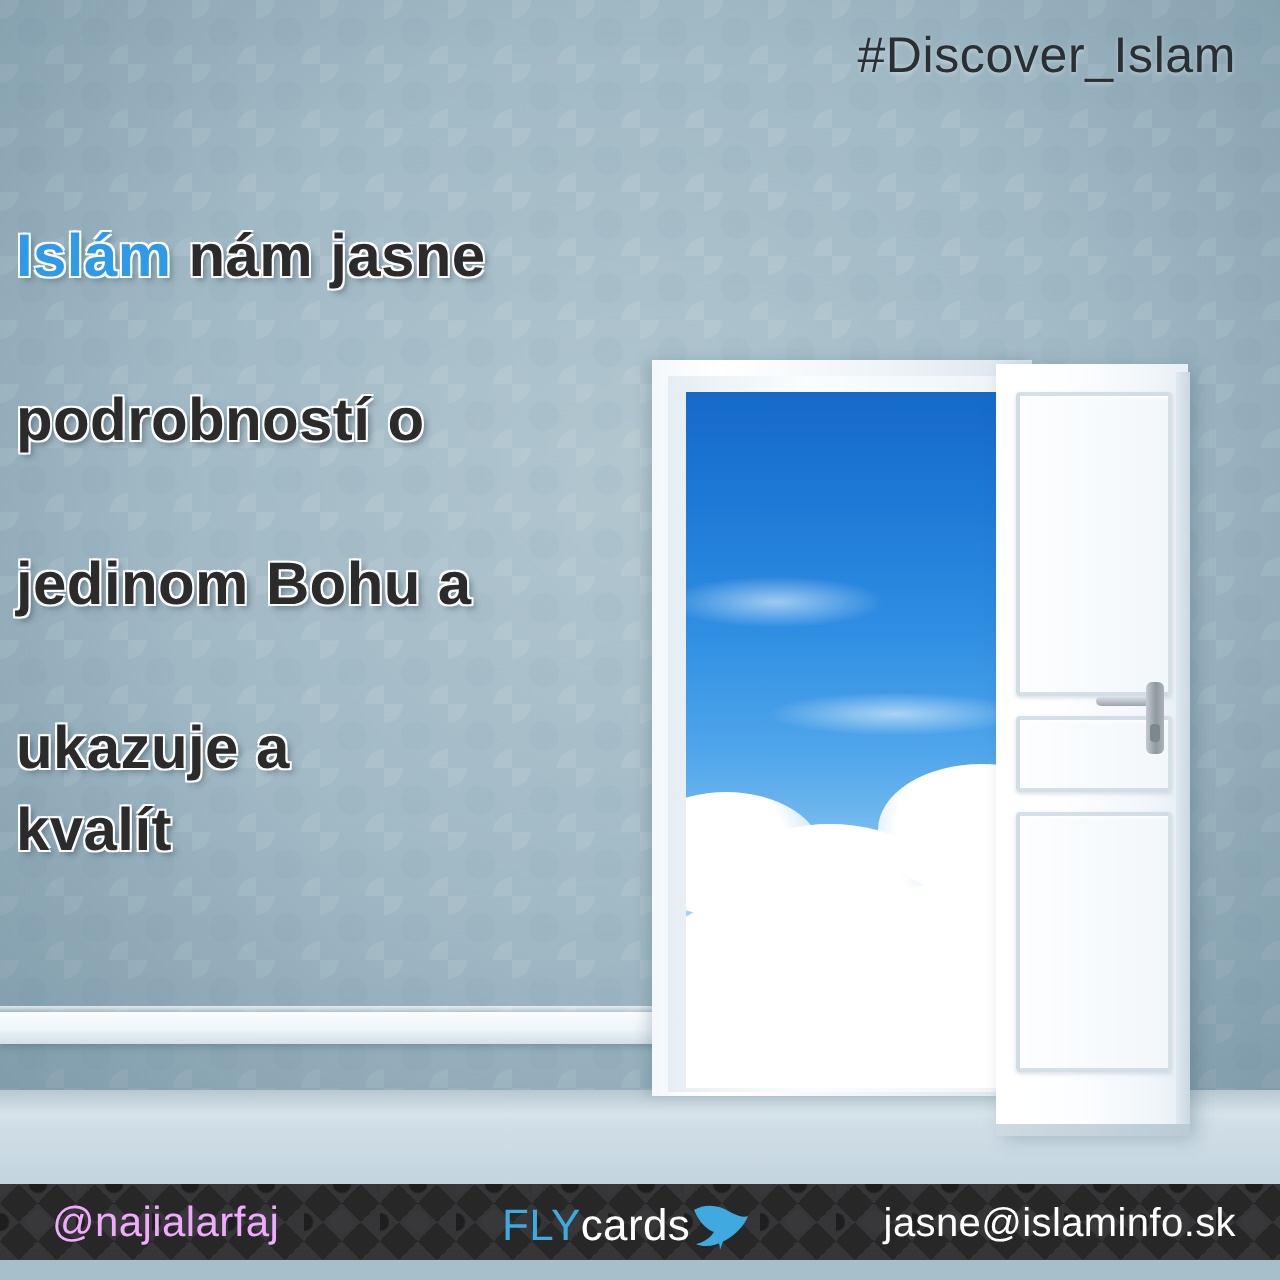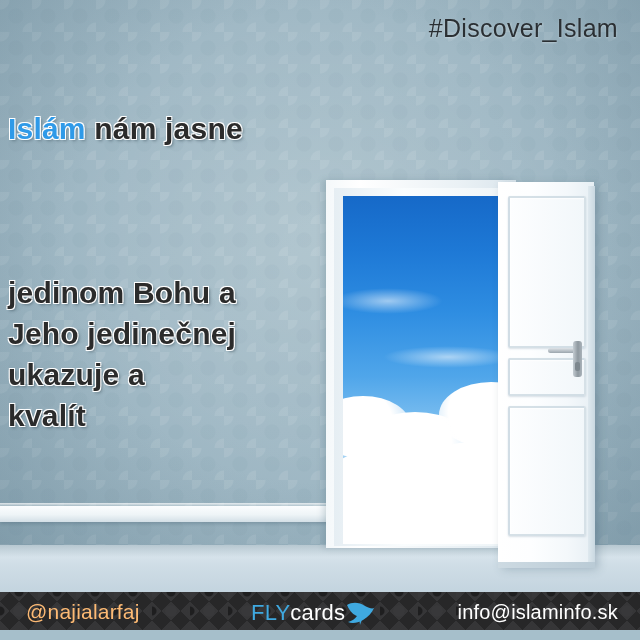--- a/index.html
+++ b/index.html
@@ -176,21 +176,21 @@
       linear-gradient(45deg, rgba(70,70,73,.55) 25%, transparent 25%, transparent 75%, rgba(70,70,73,.55) 75%),
       linear-gradient(-45deg, rgba(70,70,73,.55) 25%, transparent 25%, transparent 75%, rgba(70,70,73,.55) 75%);
     background-size:38px 38px,38px 38px,38px 38px,38px 38px,19px 19px,19px 19px;
   }
   .footer-strip{
     position:absolute;left:0;top:630px;width:640px;height:10px;
     background:#a6bfcb;
   }
   .handle-text{
     position:absolute;left:26px;top:600px;
-    font-size:21px;color:#fdba74;font-weight:400;letter-spacing:.2px;
+    font-size:21px;color:#f0abfc;font-weight:400;letter-spacing:.2px;
   }
   .email-text{
     position:absolute;right:22px;top:601px;
     font-size:20px;color:#ffffff;font-weight:400;letter-spacing:.2px;
   }
   .brand{
     position:absolute;left:251px;top:600px;
     font-size:22px;font-weight:400;letter-spacing:.2px;
     white-space:nowrap;
   }
@@ -242,39 +242,39 @@
 
   <div class="handle-lever"></div>
   <div class="handle-plate"></div>
   <div class="handle-key"></div>
 
   <div class="hashtag">#Discover_Islam</div>
 
   <div class="headline">
     <span class="kw">Islám</span><span> nám jasne</span><br>
     <br>
-    <br>
+    <span>podrobností o</span><br>
     <br>
     <span>jedinom Bohu a</span><br>
-    <span>Jeho jedinečnej</span><br>
+    <br>
     <span>ukazuje a</span><br>
     <span>kvalít</span>
   </div>
 
   <div class="footer">
     <div class="footer-pattern"></div>
   </div>
   <div class="footer-strip"></div>
 
   <div class="handle-text">@najialarfaj</div>
 
   <div class="brand">
     <span class="fly">FLY</span><span class="cards">cards</span>
   </div>
 
   <svg class="bird" viewBox="0 0 30 26">
     <path d="M2 4 C7 1, 14 1, 20 5 C24 7, 27 8, 29 7 C27 12, 23 16, 18 19 C13 22, 7 23, 3 21 C7 20, 10 18, 12 15 C9 14, 5 11, 2 4 Z" fill="#3fa9e0"></path>
     <path d="M12 15 C14 18, 15 21, 15 24 C16 21, 17 18, 18 16 Z" fill="#3fa9e0"></path>
   </svg>
 
-  <div class="email-text">info@islaminfo.sk</div>
+  <div class="email-text">jasne@islaminfo.sk</div>
 
 </div>
 
 </body></html>

